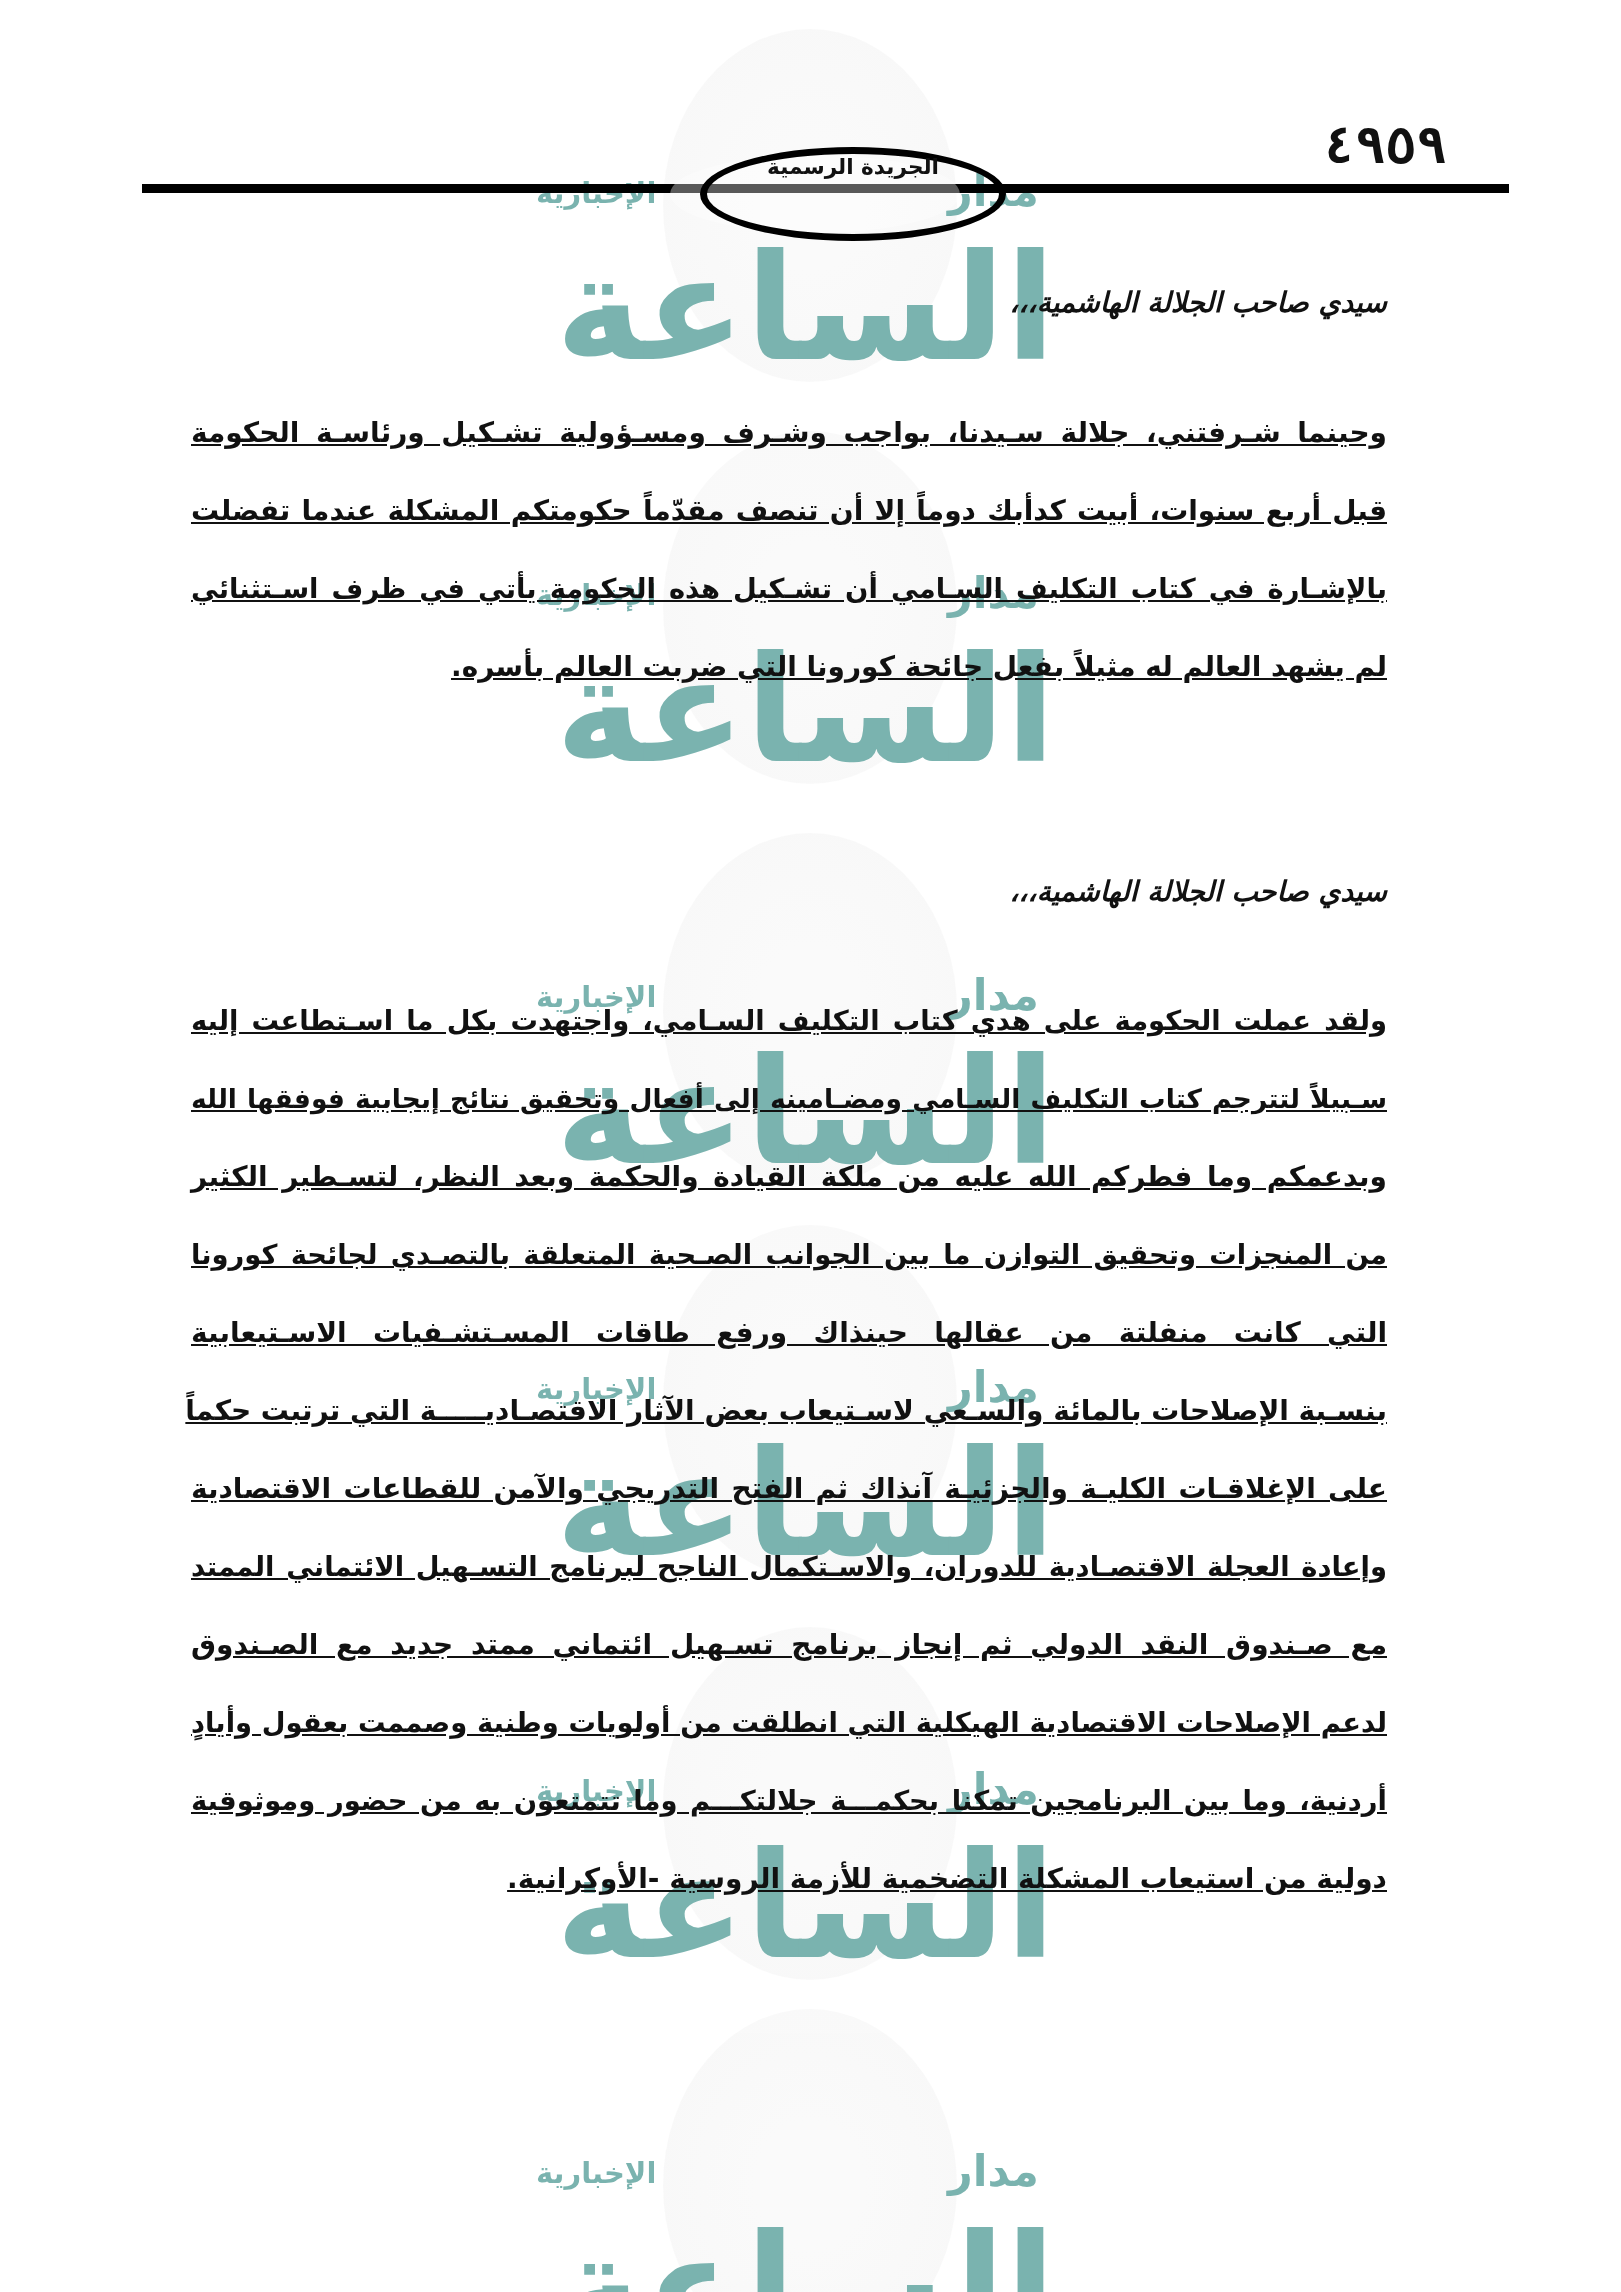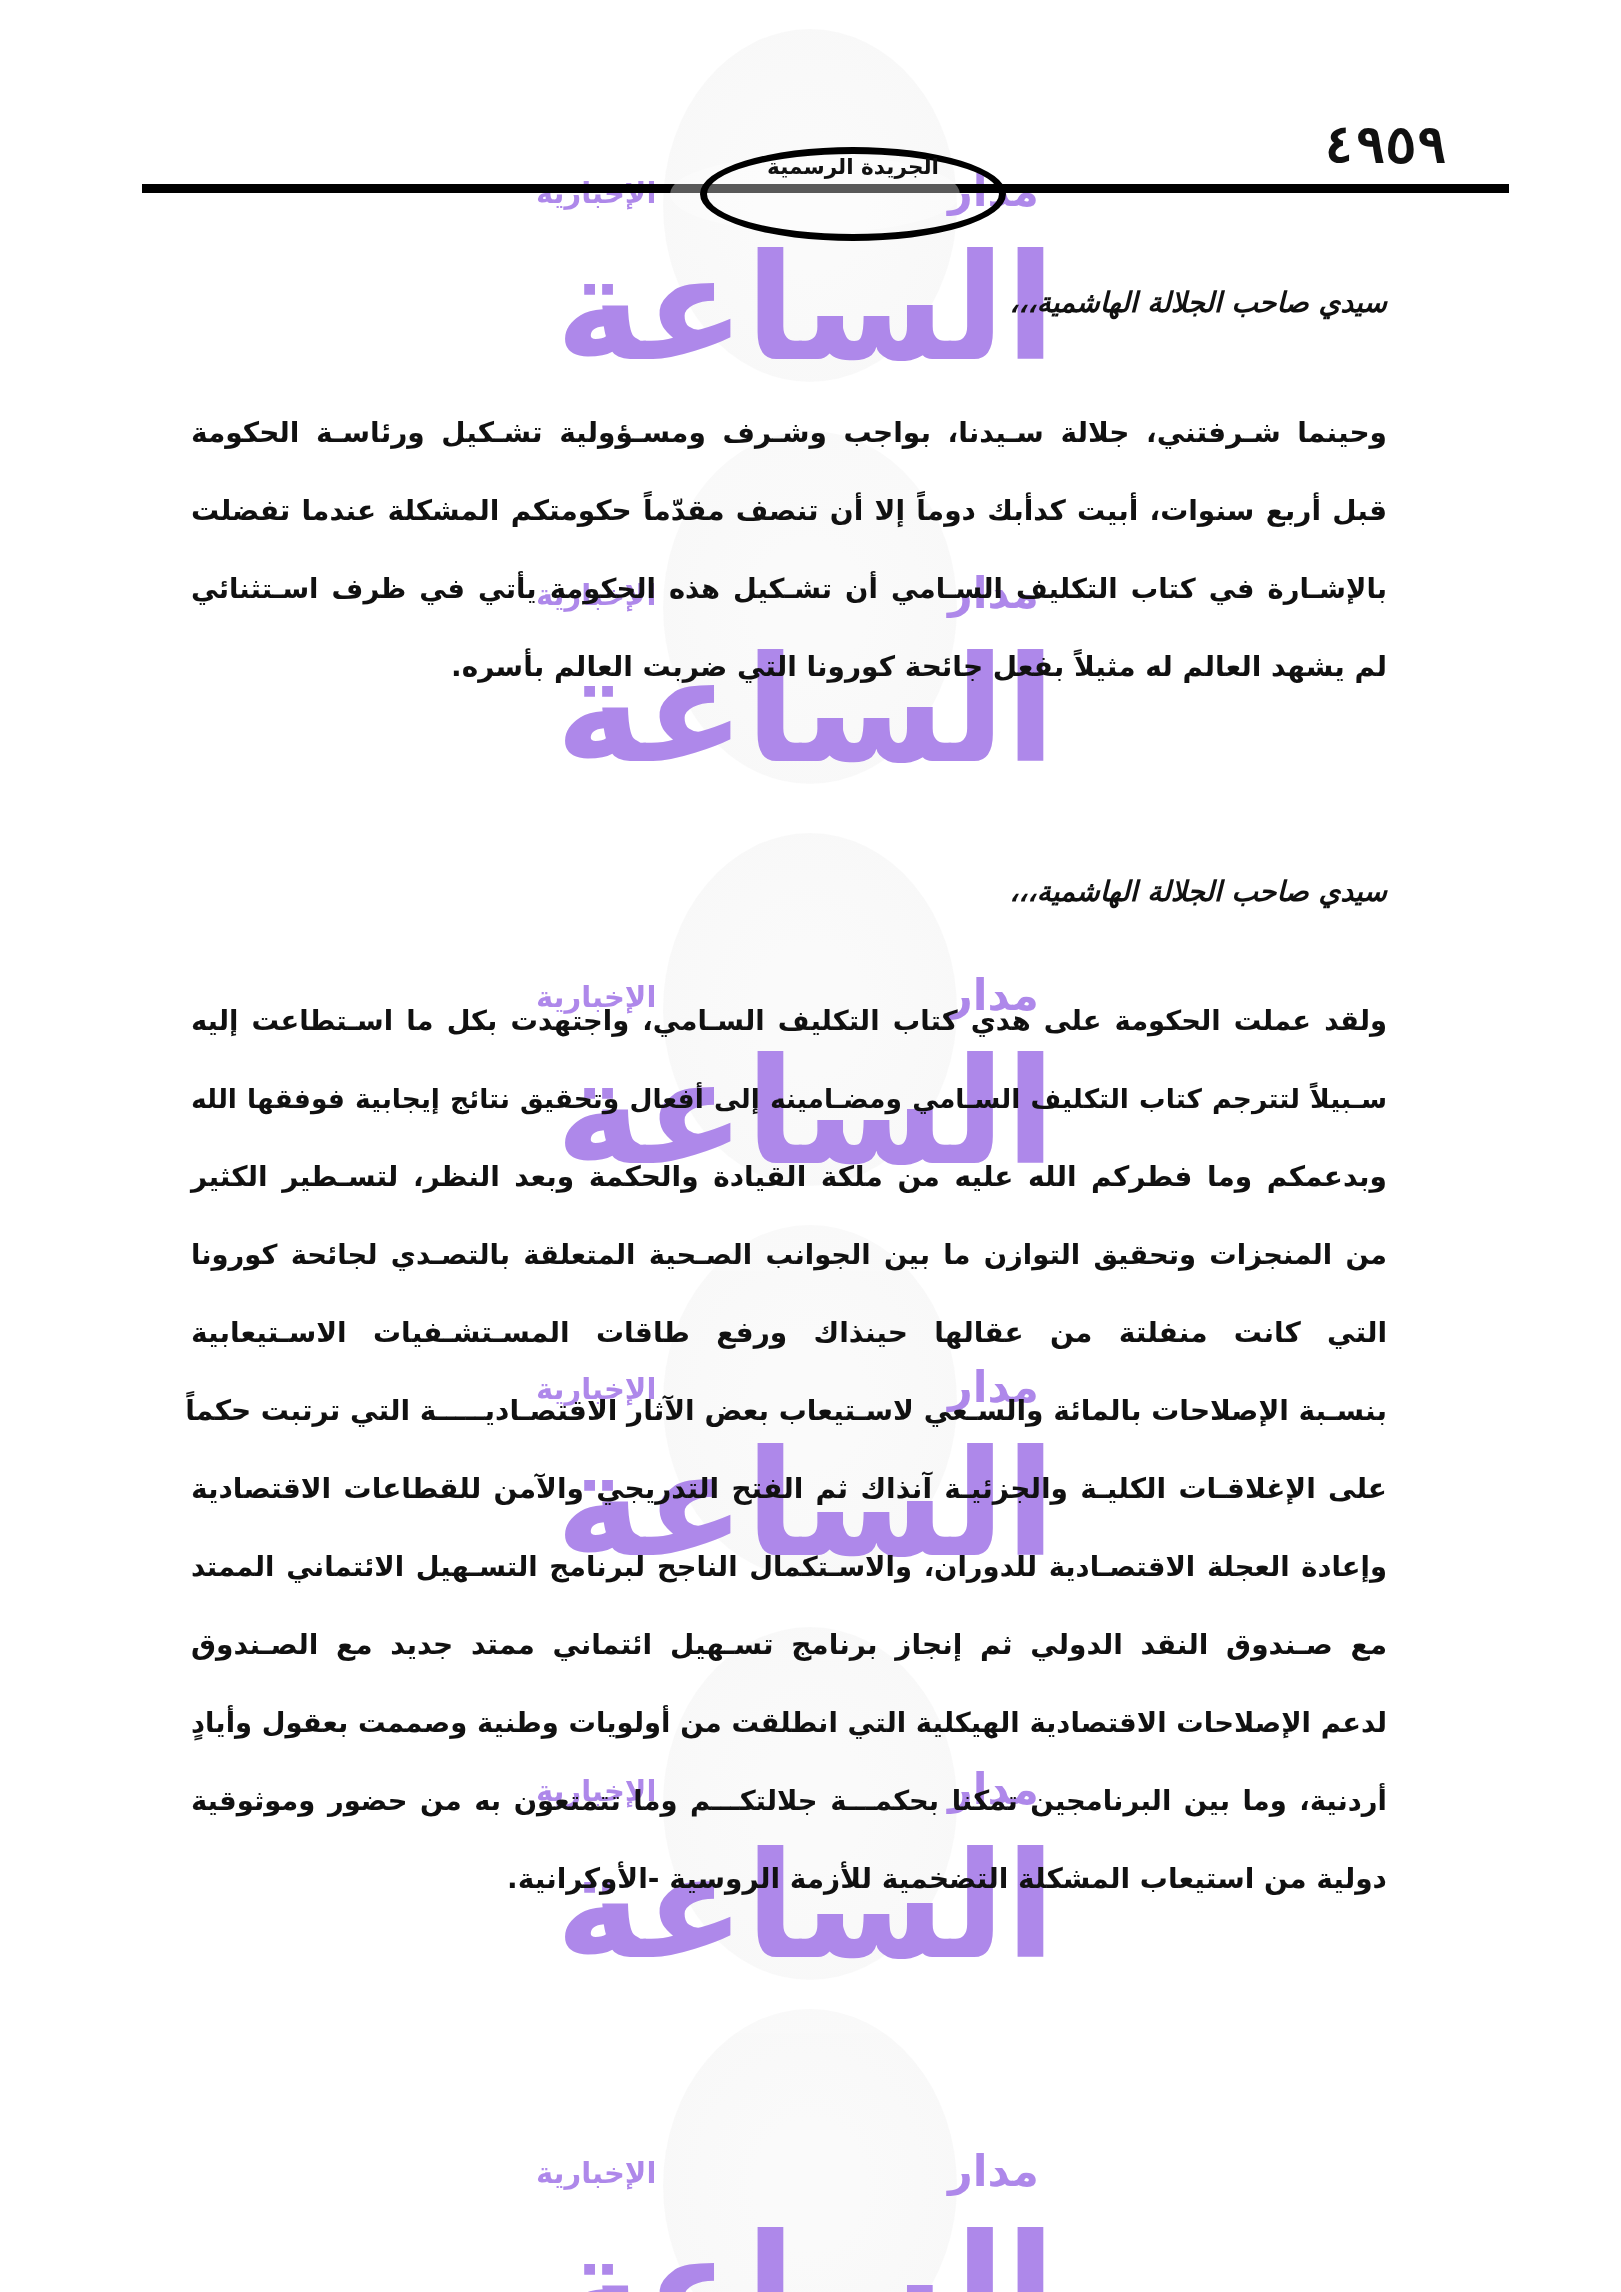--- a/index.html
+++ b/index.html
@@ -1,35 +1,35 @@
 <!DOCTYPE html>
 <html><head>
 <meta charset="utf-8">
 <style>
   html, body { margin:0; padding:0; background:#ffffff; }
   body { width:1621px; height:2293px; position:relative; overflow:hidden;
          font-family:"DejaVu Sans", sans-serif; color:#111; }
   .wm { position:absolute; width:549px; height:412px; left:536px; pointer-events:none; opacity:0.55; }
   .wm .ring { position:absolute; left:127px; top:0; width:294px; height:353px; border-radius:50%;
               background:radial-gradient(ellipse at center, #f7f7f7 0%, #f4f4f4 78%, #fde6d4 80%, #fbd9bf 88%, #ffffff 92%); }
-  .wm .word { position:absolute; font-family:"DejaVu Sans", sans-serif; font-weight:bold; color:#6d28d9; }
+  .wm .word { position:absolute; font-family:"DejaVu Sans", sans-serif; font-weight:bold; color:#0f766e; }
 
   .page-number { position:absolute; right:174px; top:116px; font-size:51px; font-weight:bold;
                  letter-spacing:13.7px; direction:rtl; font-family:Liberation Mono, monospace; }
   .rule { position:absolute; left:142px; width:1367px; top:184px; height:8.8px; background:#000; }
   .oval { position:absolute; left:700px; top:147px; width:306px; height:94px; border:7.8px solid #000;
           border-radius:50%; background:transparent; display:flex; align-items:flex-start; justify-content:center; box-sizing:border-box; }
   .oval-fill { position:absolute; left:670px; top:155px; width:290px; height:78px; border-radius:50%; background:rgba(255,255,255,0.35); }
   .oval span { font-size:21.6px; font-weight:bold; direction:rtl; position:relative; z-index:2; }
 
   .content { position:absolute; left:191px; width:1196px; direction:rtl; text-align:justify;
              font-weight:bold; font-size:28px; }
   .salutation { position:absolute; right:234px; direction:rtl; font-weight:bold; font-size:28px; white-space:nowrap;font-style:italic; }
   .para { line-height:78px; text-align-last:right; }
-  .para .ln { display:block; text-align:justify; text-align-last:justify; white-space:nowrap; }
+  .para .ln { display:block; text-align:justify; text-align-last:justify; white-space:nowrap;text-decoration:underline; }
   .para .ln.last { text-align-last:right; }
 </style>
 </head>
 <body>
 
 <div class="wm" style="top:29px;">
   <div class="ring"></div>
   <span class="word" style="left:412px;top:137px;font-size:43px;">مدار</span>
   <span class="word" style="left:0px;top:147px;font-size:29px;">الإخبارية</span>
   <span class="word" style="left:19.6px;top:206px;font-size:147px;line-height:147px;">الساعة</span>

